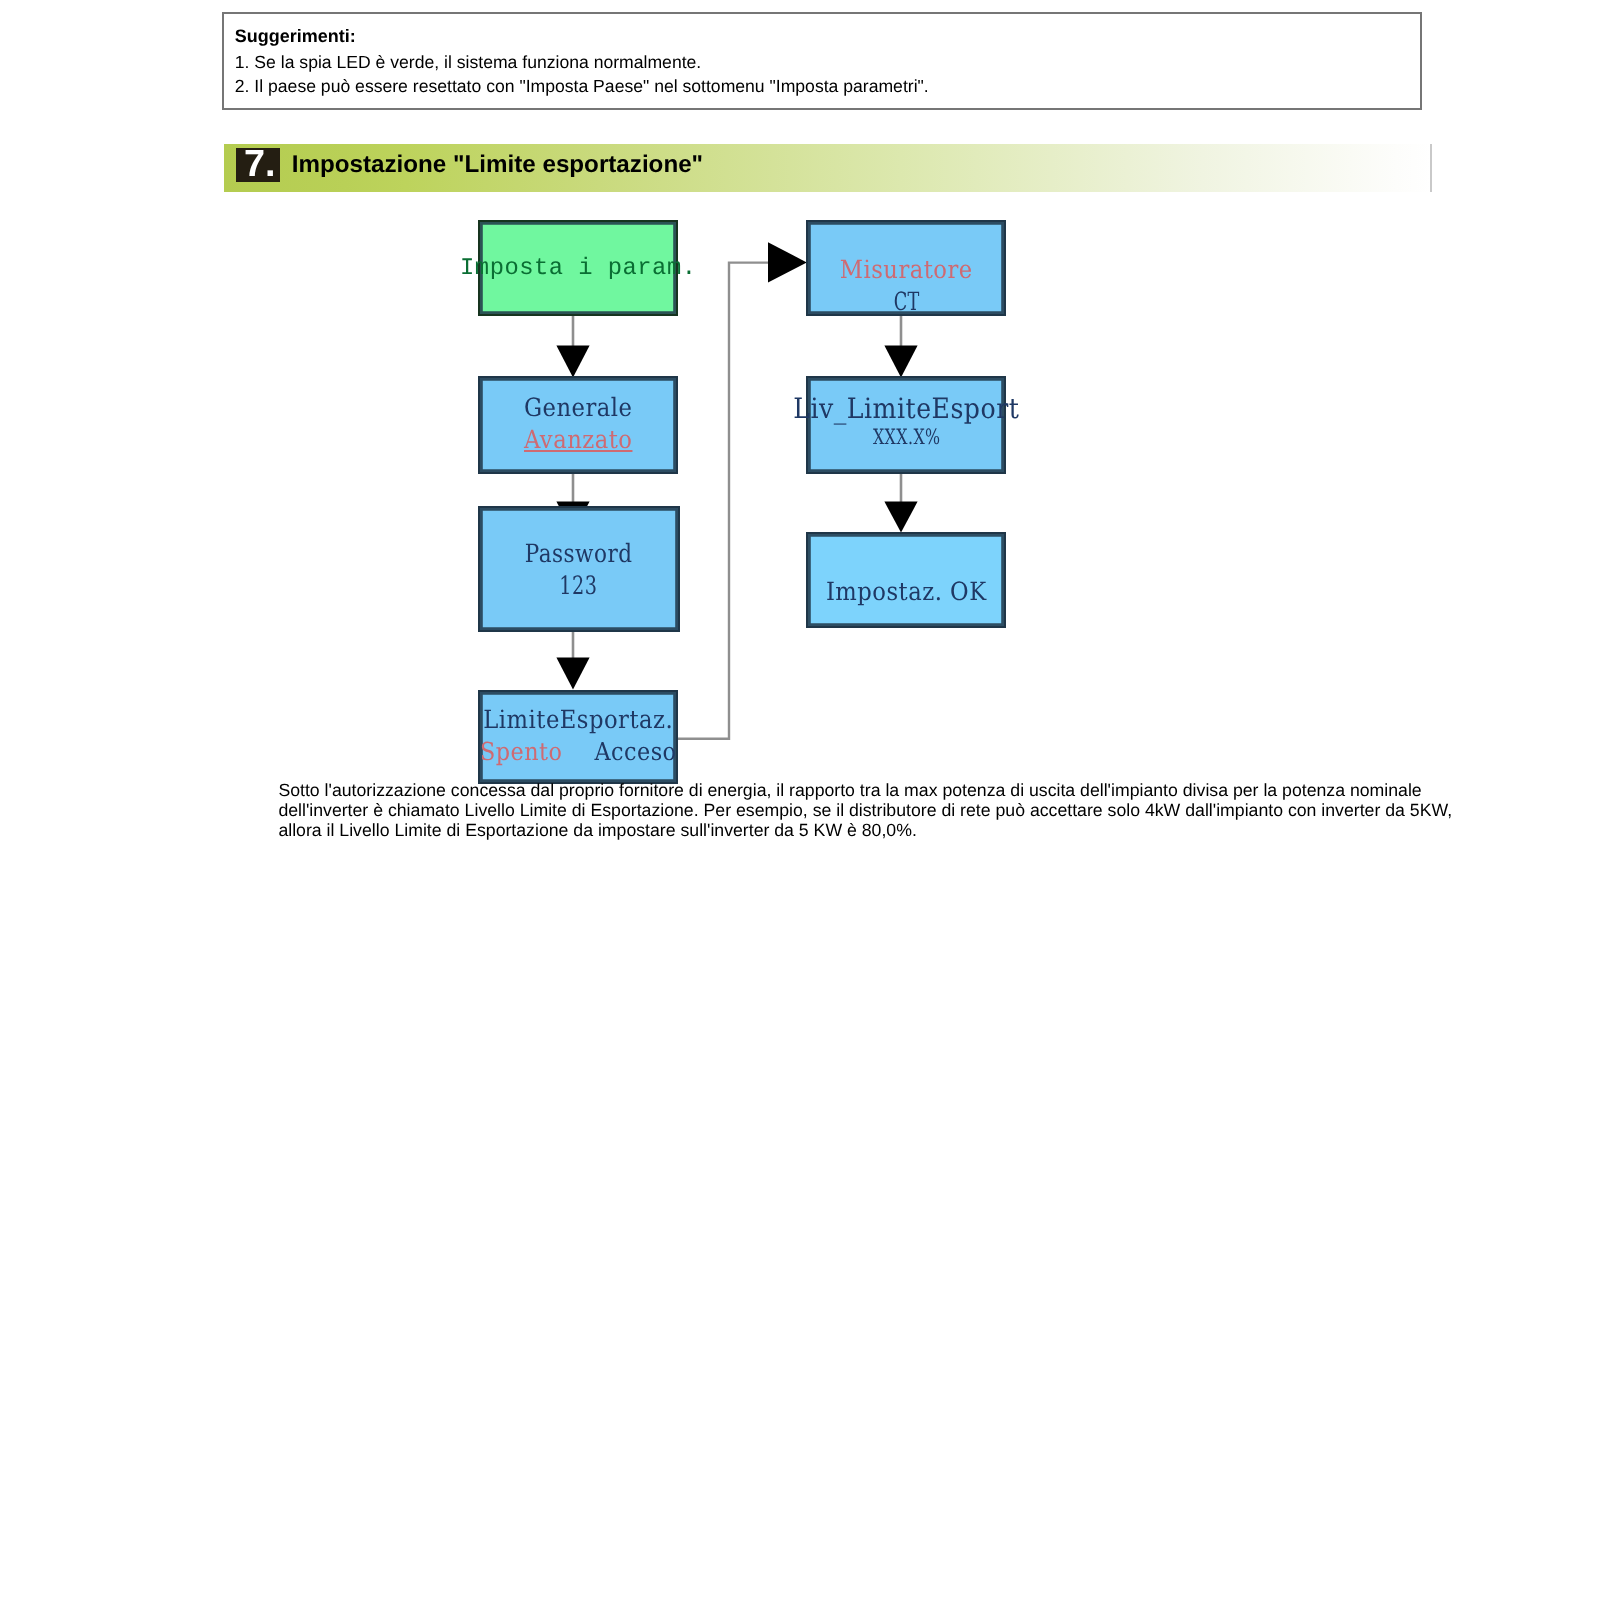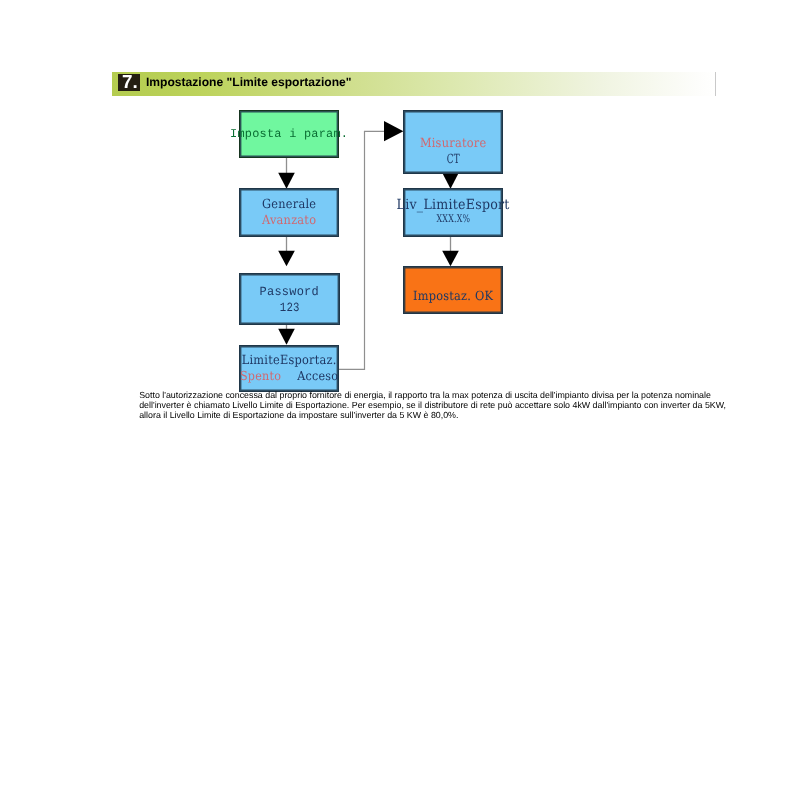--- a/index.html
+++ b/index.html
@@ -67,20 +67,25 @@
     position:absolute;left:112.2px;top:390px;width:592px;
     font-size:8.85px;color:#000;line-height:10.1px;margin-left:27px;
   }
   svg.wires{position:absolute;left:0;top:0;width:800px;height:800px;pointer-events:none;}
 </style>
 </head>
 <body>
 
 <div class="page">
 
+  <div class="tips">
+    <div class="tips-title">Suggerimenti:</div>
+    <div class="tips-line l1">1. Se la spia LED è verde, il sistema funziona normalmente.</div>
+    <div class="tips-line l2">2. Il paese può essere resettato con "Imposta Paese" nel sottomenu "Imposta parametri".</div>
+  </div>
 
   <div class="sec" style="background: linear-gradient(to right, rgb(180, 204, 80) 0%, rgb(185, 208, 87) 10%, rgb(189, 211, 92) 15%, rgb(201, 218, 125) 31%, rgb(220, 232, 174) 56%, rgb(240, 244, 225) 81%, rgb(253, 253, 251) 97%, rgb(255, 255, 255) 100%);">
     <div class="sec-num" style="background: rgb(36, 30, 18);">7.</div>
     <div class="sec-title" style="color: rgb(0, 0, 0);">Impostazione "Limite esportazione"</div>
   </div>
   <div class="sec-rule" style="background: rgb(201, 201, 201);"></div>
 
   <div class="flow">
     <svg class="wires" viewBox="0 0 800 800">
 
@@ -113,39 +118,39 @@
         <line x1="450.5" y1="236" x2="450.5" y2="252" stroke="#8f8f8f" stroke-width="1.3"></line>
         <path d="M442.2 250.8 L458.8 250.8 L450.5 266.3 Z" fill="#000000"></path>
       </g>
     </svg>
     <div class="nodes">
         <div class="node green" style="left: 239px; top: 109.6px; width: 100px; height: 48px; background: rgb(112, 247, 159); border-color: rgb(22, 52, 31); padding-top: 0.6px; font-family: Liberation Mono, monospace;">
           <div class="l" style="font-size: 11.9px;">Imposta i param.</div>
         </div>
         <div class="node" style="left: 239px; top: 188.4px; width: 100px; height: 48.3px; background: rgb(121, 202, 247); border-color: rgb(31, 54, 72); padding-bottom: 0.8px;">
           <div class="l">Generale</div>
-          <div class="l" style="color: rgb(207, 106, 114);">Avanzato</div>
+          <div class="l" style="color: rgb(207, 106, 114); text-decoration: underline;">Avanzato</div>
         </div>
-        <div class="node" style="left: 239px; top: 273px; width: 101px; height: 52px; background: rgb(121, 202, 247); border-color: rgb(31, 54, 72); padding-top: 1.4px; font-family: Liberation Mono, monospace;">
+        <div class="node" style="left: 239px; top: 253px; width: 101px; height: 63px; background: rgb(121, 202, 247); border-color: rgb(31, 54, 72); padding-top: 1.4px;">
           <div class="l" style="transform: scaleX(0.95);">Password</div>
           <div class="l" style="transform: scaleX(0.85);">123</div>
         </div>
         <div class="node" style="left: 239px; top: 344.6px; width: 100px; height: 47.6px; background: rgb(121, 202, 247); border-color: rgb(31, 54, 72); padding-bottom: 0.8px;">
           <div class="l">LimiteEsportaz.</div>
           <div class="l" style="font-size: 12.4px; line-height: 15.3px;"><span class="red">Spento</span><span style="word-spacing: 4.2px;">  Acceso</span></div>
         </div>
-        <div class="node" style="left: 403px; top: 109.6px; width: 100px; height: 64px; background: rgb(121, 202, 247); border-color: rgb(31, 54, 72); padding-top: 19px;">
+        <div class="node" style="left: 403px; top: 109.6px; width: 100px; height: 48px; background: rgb(121, 202, 247); border-color: rgb(31, 54, 72); padding-top: 19px;">
           <div class="l" style="color: rgb(207, 106, 114);">Misuratore</div>
           <div class="l" style="transform: scaleX(0.78);">CT</div>
         </div>
         <div class="node" style="left: 403px; top: 188.4px; width: 100px; height: 48.3px; background: rgb(121, 202, 247); border-color: rgb(31, 54, 72); padding-bottom: 0.8px;">
           <div class="l" style="font-size: 14px; line-height: 14.3px;">Liv_LimiteEsport</div>
           <div class="l" style="font-size: 10.6px; line-height: 14.9px; transform: scaleX(0.83);">XXX.X%</div>
         </div>
-        <div class="node" style="left: 403px; top: 265.8px; width: 100px; height: 48.3px; background: #f97316; border-color: rgb(31, 54, 72); padding-top: 12px;">
+        <div class="node" style="left: 403px; top: 265.8px; width: 100px; height: 48.3px; background: #7dd3fc; border-color: rgb(31, 54, 72); padding-top: 12px;">
           <div class="l">Impostaz. OK</div>
         </div>
       </div>
   </div>
 
   <div class="para">Sotto l'autorizzazione concessa dal proprio fornitore di energia, il rapporto tra la max potenza di uscita dell'impianto divisa per la potenza nominale dell'inverter è chiamato Livello Limite di Esportazione. Per esempio, se il distributore di rete può accettare solo 4kW dall'impianto con inverter da 5KW, allora il Livello Limite di Esportazione da impostare sull'inverter da 5 KW è 80,0%.</div>
 
 </div>
 
 </body></html>

